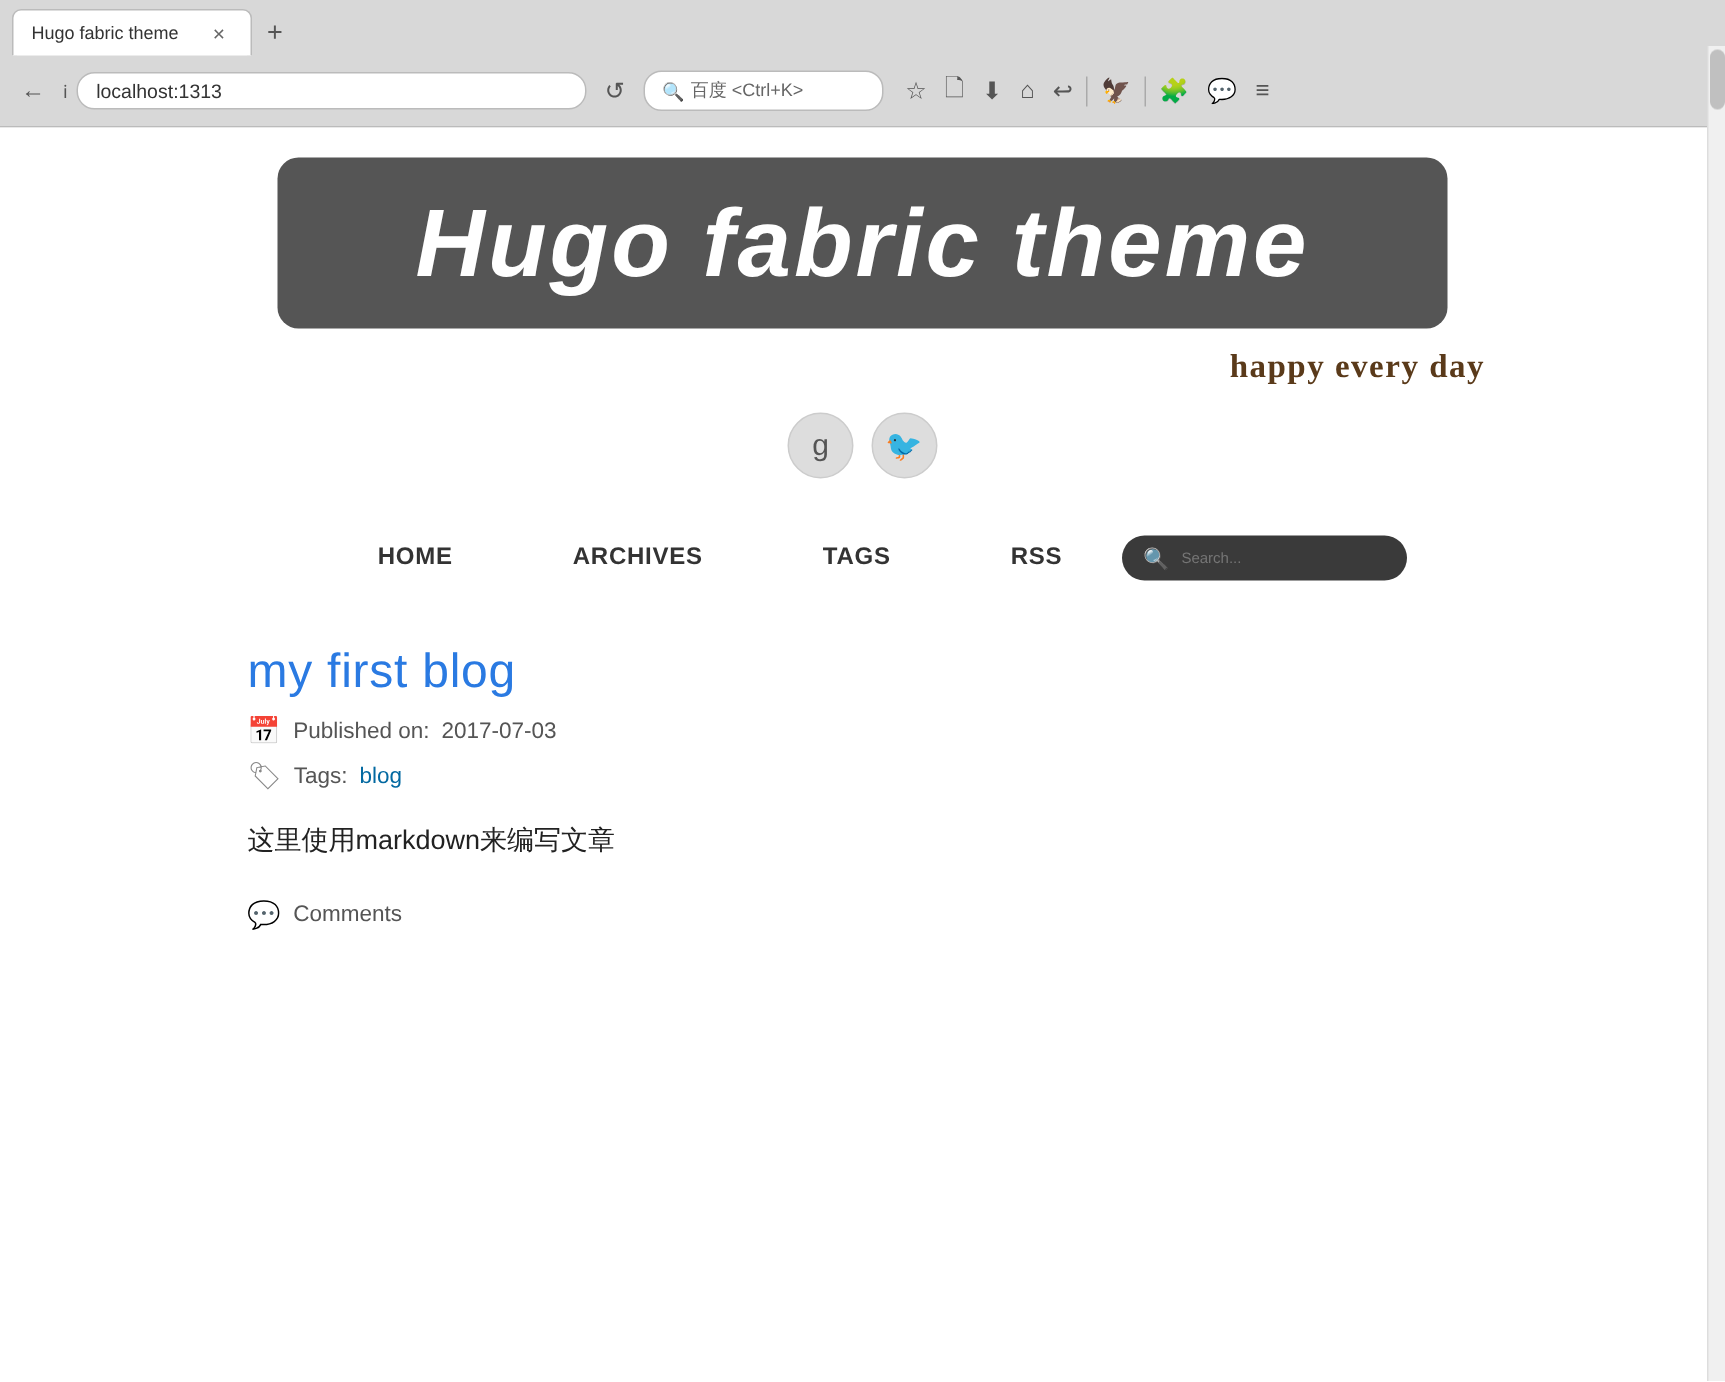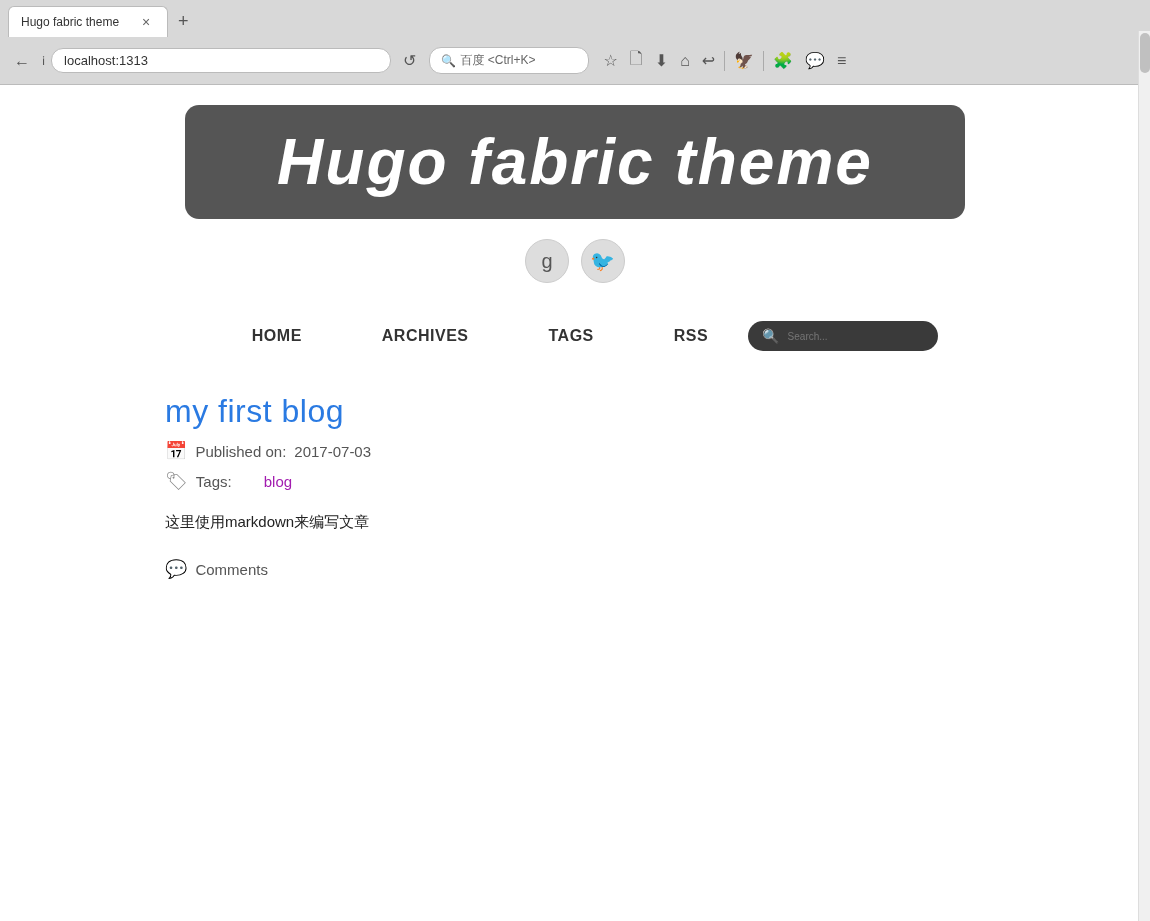--- a/index.html
+++ b/index.html
@@ -300,27 +300,26 @@
       color: #888;
     }
 
     .meta-text {
       font-size: 15px;
       color: #555;
       text-align: center;
     }
 
     .tag-link {
-      color: #a21caf;
+      color: #0369a1;
       text-decoration: none;
-      margin-left: 24px;
     }
 
     .post-body {
-      font-size: 15px;
+      font-size: 18px;
       color: #222;
       margin-bottom: 24px;
       line-height: 1.6;
     }
 
     .comments-line {
       display: flex;
       align-items: center;
       gap: 8px;
       font-size: 15px;
@@ -408,20 +407,21 @@
     </div>
   </div>
 </div>
 
 <div class="page-content">
 
   <div class="site-header">
     <div class="site-title-box">
       <span class="site-title-text">Hugo fabric theme</span>
     </div>
+    <div class="site-subtitle">happy every day</div>
     <div class="social-icons">
       <div class="social-icon-circle">
         <span>g</span>
       </div>
       <div class="social-icon-circle twitter">
         <span>🐦</span>
       </div>
     </div>
   </div>
 

